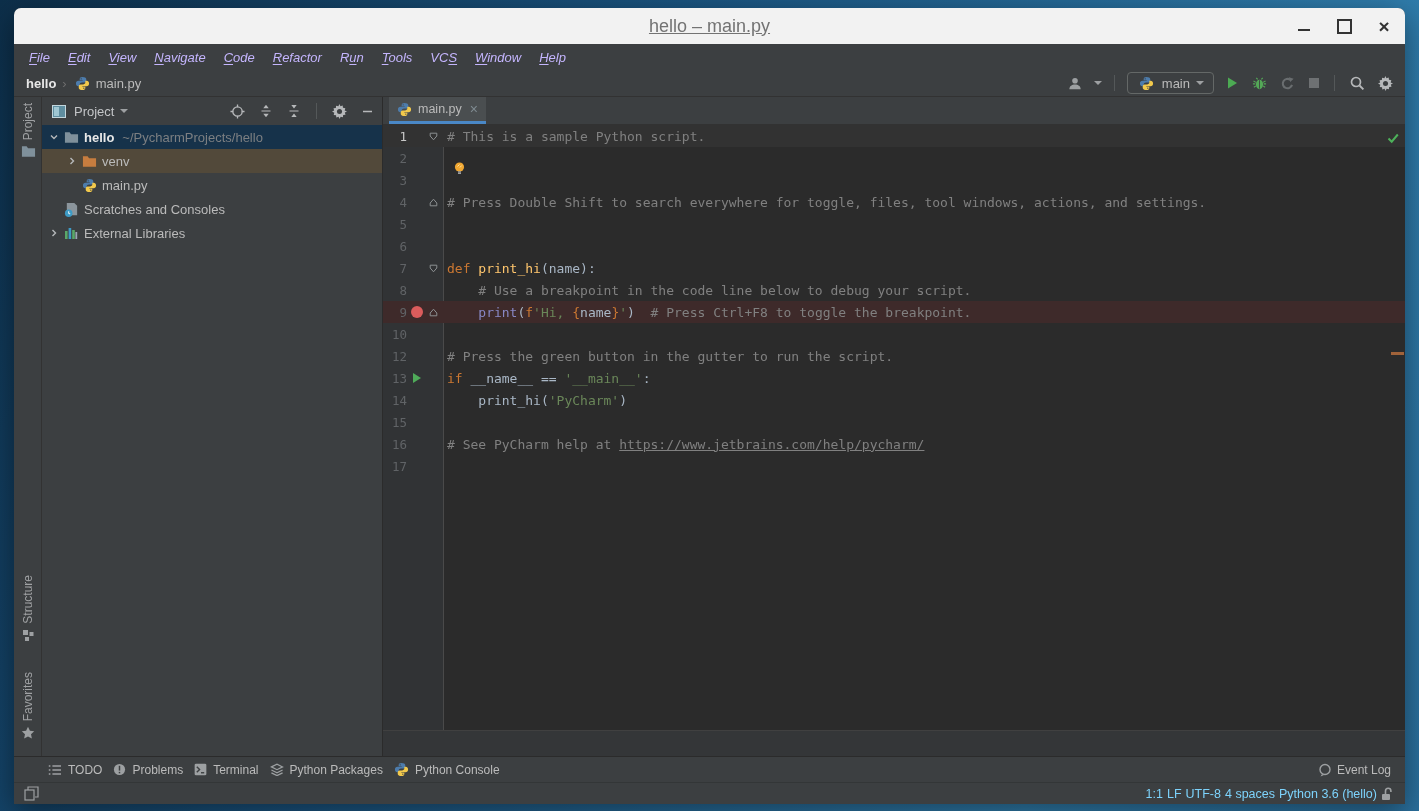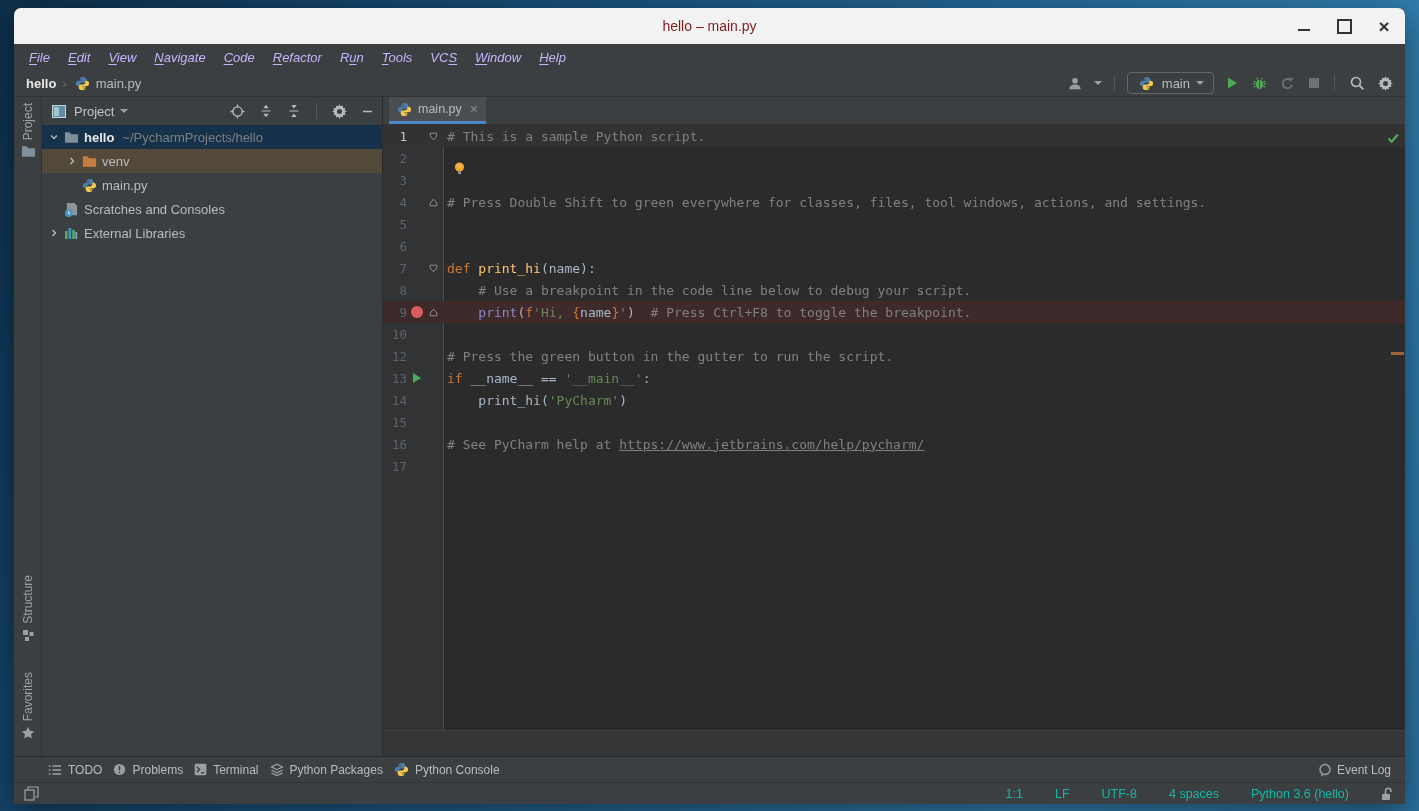--- a/index.html
+++ b/index.html
@@ -10,21 +10,21 @@
   }
   .window {
     position:absolute; left:14px; top:8px; width:1391px; height:796px;
     display:flex; flex-direction:column;
     border-radius:7px 7px 0 0; overflow:hidden;
     box-shadow:0 8px 30px rgba(0,0,0,.45);
     background:#3c3f41;
   }
   
   .titlebar { height:36px; background:#f2f2f2; position:relative; display:flex; align-items:center; justify-content:center; flex:none; }
-  .title-text { font-size:14px; color:#7f1d1d; }
+  .title-text { font-size:18px; color:#737373;text-decoration:underline; }
   .win-controls { position:absolute; right:8px; top:0; height:100%; display:flex; align-items:center; gap:14px; }
   .wc { width:26px; height:26px; display:flex; align-items:center; justify-content:center; cursor:default; }
   .wc-min::before { content:""; width:12px; height:2px; background:#333; margin-top:8px; }
   .wc-max::before { content:""; width:11px; height:11px; border:2px solid #333; }
   .wc-close { font-size:19px; color:#333; font-weight:bold; line-height:1; }
   
   .menubar { height:26px; background:#3c3f41; display:flex; align-items:center; padding-left:6px; flex:none; }
   .menu-item { color:#c4b5fd; font-size:13px; padding:3px 9px; cursor:default;font-style:italic; }
   .menu-item u { text-decoration:underline; text-underline-offset:2px; }
   
@@ -90,21 +90,21 @@
   .bulb { position:absolute; left:10px; top:3px; }
   .check-ok { position:absolute; top:6px; right:5px; }
   .stripe-mark { position:absolute; right:1px; width:13px; height:3px; background:#a1633a; }
   .editor-bottom { height:26px; background:#343638; border-top:1px solid #404040; flex:none; }
   
   .toolbar-bottom { height:26px; background:#3c3f41; border-top:1px solid #2b2b2b; display:flex; align-items:center; padding:0 12px 0 34px; gap:11px; flex:none; position:relative; }
   .tw-btn { display:flex; align-items:center; gap:6px; color:#bbbbbb; font-size:12px; cursor:default; }
   .event-log { position:absolute; right:14px; display:flex; align-items:center; gap:5px; color:#bbbbbb; font-size:12px; }
   
   .statusbar { height:22px; background:#3c3f41; border-top:1px solid #333637; display:flex; align-items:center; padding:0 12px 0 8px; flex:none; }
-  .sb-right { margin-left:auto; display:flex; align-items:center; gap:32px; color:#14b8a6; font-size:12.5px; }
+  .sb-right { margin-left:auto; display:flex; align-items:center; gap:4px; color:#7dd3fc; font-size:12.5px; }
   svg { display:block; }
 </style>
 </head>
 <body>
 
 <div class="window">
 
   <div class="titlebar">
     <div class="title-text">hello – main.py</div>
     <div class="win-controls">
@@ -395,21 +395,21 @@
             <div class="line">
               <div class="lg">
                 <span class="num">4</span>
                 <span class="gslot"></span>
                 <span class="fslot">
                   <svg width="9" height="9" viewBox="0 0 9 9">
                     <polygon points="4.5,1.2 7.8,5 7.8,7.8 1.2,7.8 1.2,5" fill="none" stroke="#8c9092" stroke-width="1"></polygon>
                   </svg>
                 </span>
               </div>
-              <div class="ltext"><span class="c-comment"># Press Double Shift to green everywhere for classes, files, tool windows, actions, and settings.</span></div>
+              <div class="ltext"><span class="c-comment"># Press Double Shift to search everywhere for toggle, files, tool windows, actions, and settings.</span></div>
             </div>
             <div class="line">
               <div class="lg">
                 <span class="num">5</span>
                 <span class="gslot"></span>
                 <span class="fslot"></span>
               </div>
               <div class="ltext"></div>
             </div>
             <div class="line">

